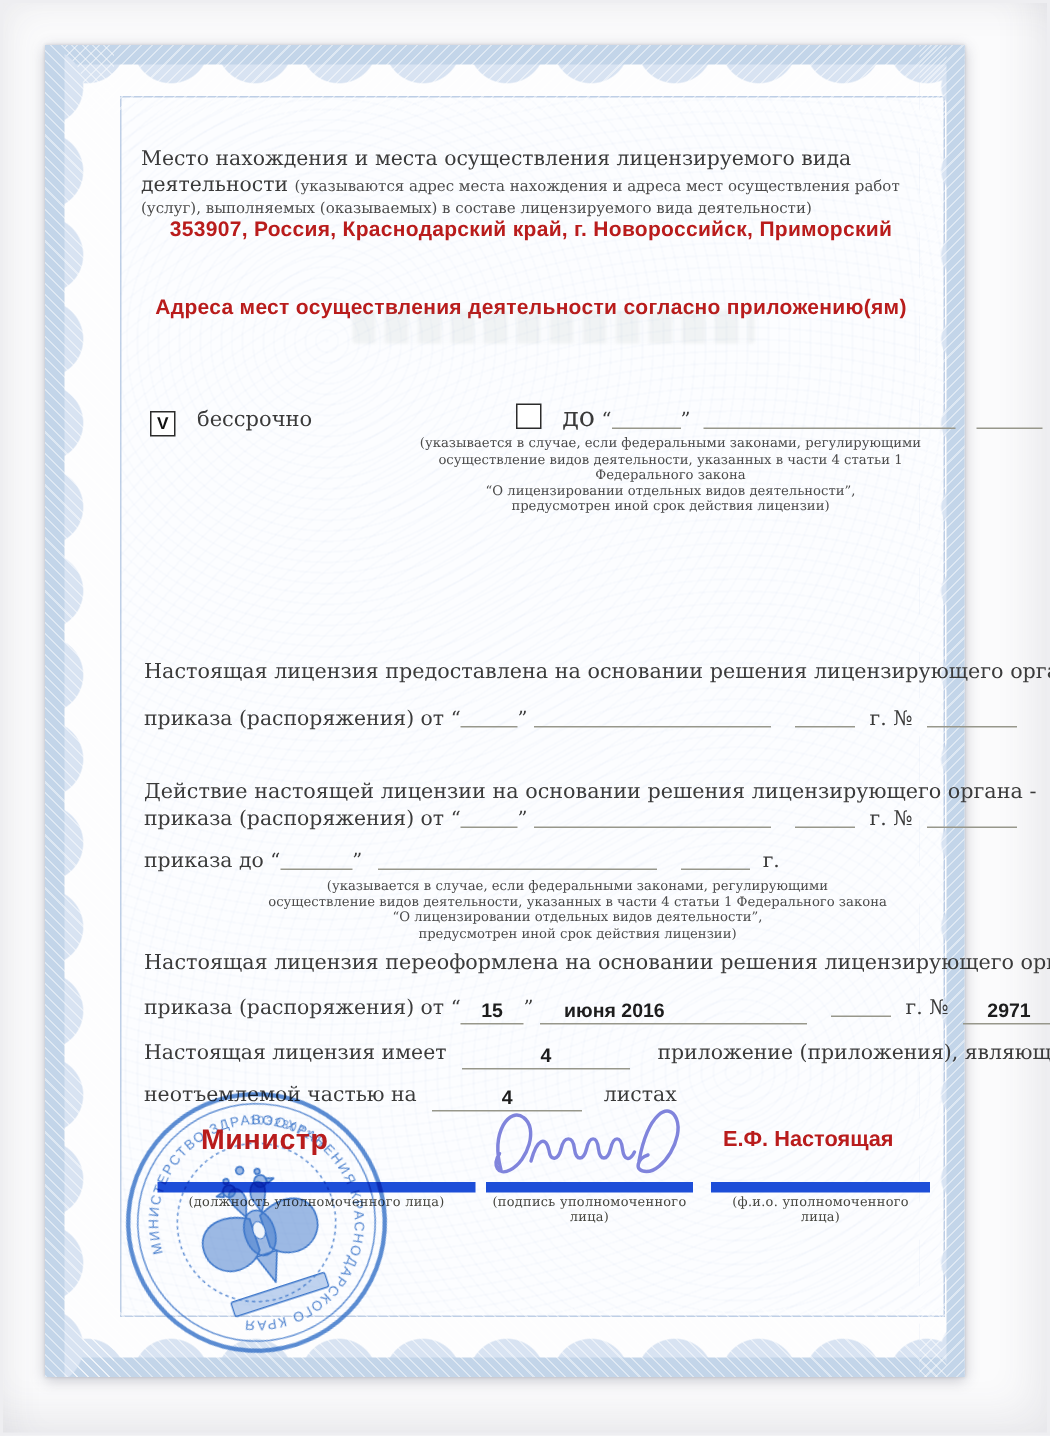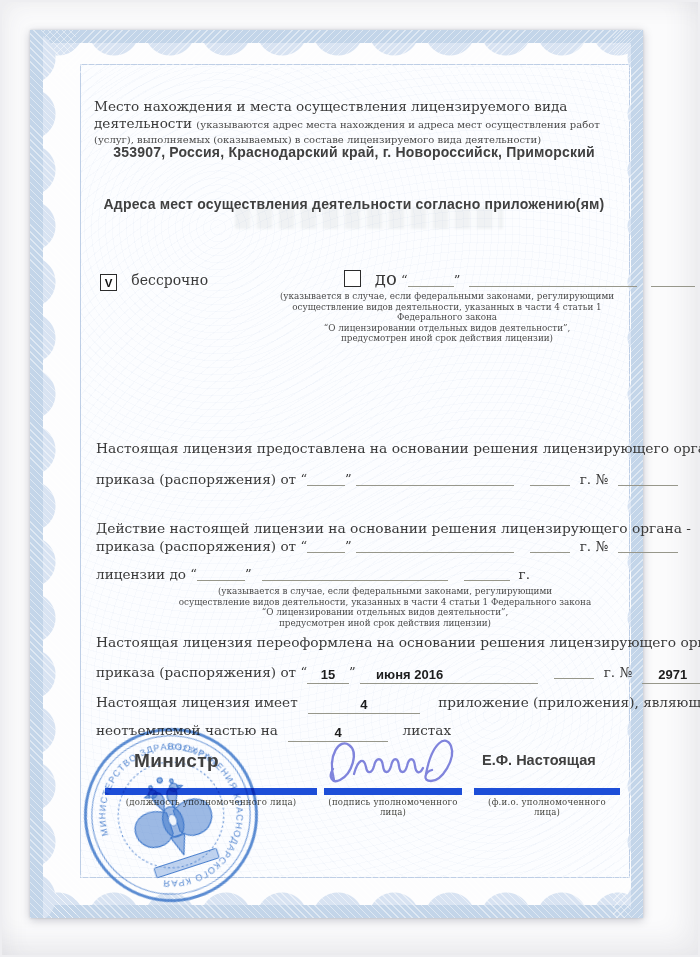--- a/index.html
+++ b/index.html
@@ -63,21 +63,21 @@
     border:1px solid rgba(140,170,210,.55);
     background-color:#fcfdff;
     background-image:
       repeating-radial-gradient(circle at 25% 20%, rgba(150,175,215,.05) 0 1px, transparent 1px 7px),
       repeating-radial-gradient(circle at 75% 80%, rgba(150,175,215,.05) 0 1px, transparent 1px 8px);
   }
   .content{position:absolute;inset:0;z-index:3;color:#3a3a3a;}
 
   .abs{position:absolute;}
   .serif{font-family:"DejaVu Serif", serif;color:#3a3a3a;}
-  .boldsans{font-family:"Liberation Sans","DejaVu Sans",sans-serif;font-weight:700;color:#404040;}
+  .boldsans{font-family:"Liberation Sans","DejaVu Sans",sans-serif;font-weight:700;color:#b91c1c;}
   .small-note{font-size:10px;color:#4a4a4a;}
   .centerline{left:50px;width:548px;text-align:center;}
 
   .para{left:64px;top:68px;width:538px;font-size:13.2px;line-height:1.18;text-align:left;}
   .para .lead{font-size:13.6px;}
   .addr{font-size:14px;letter-spacing:.2px;}
   .watermark{
     left:205px;top:177px;width:268px;height:22px;opacity:.5;border-radius:2px;
     background:repeating-linear-gradient(90deg, rgba(105,122,112,.16) 0 15px, rgba(105,122,112,.03) 15px 22px);
     filter:blur(1.2px);
@@ -157,21 +157,21 @@
     <div class="abs serif formline" style="left:66px;top:478px;font-size:13.8px;margin-top:12px;">Действие настоящей лицензии на основании решения лицензирующего органа -</div>
     <div class="abs serif formline" style="left:66px;top:508px;">
       <span>приказа (распоряжения) от</span>
       <span class="q">“</span><span class="u" style="width:38px;"></span><span class="q">”</span>
       <span class="u" style="width:158px;"></span>
       <span class="u" style="width:40px;margin-left:12px;"></span>
       <span style="margin-left:5px;">г. №</span>
       <span class="u" style="width:60px;margin-left:5px;"></span>
     </div>
     <div class="abs serif formline" style="left:66px;top:536px;">
-      <span>лицензии до</span>
+      <span>приказа до</span>
       <span class="q">“</span><span class="u" style="width:48px;"></span><span class="q">”</span>
       <span class="u" style="width:186px;margin-left:6px;"></span>
       <span class="u" style="width:46px;margin-left:12px;"></span>
       <span style="margin-left:4px;">г.</span>
     </div>
     <div class="abs lawnote" style="left:140px;top:556px;width:430px;">
       <div>(указывается в случае, если федеральными законами, регулирующими</div>
       <div>осуществление видов деятельности, указанных в части 4 статьи 1 Федерального закона</div>
       <div>“О лицензировании отдельных видов деятельности”,</div>
       <div>предусмотрен иной срок действия лицензии)</div>

